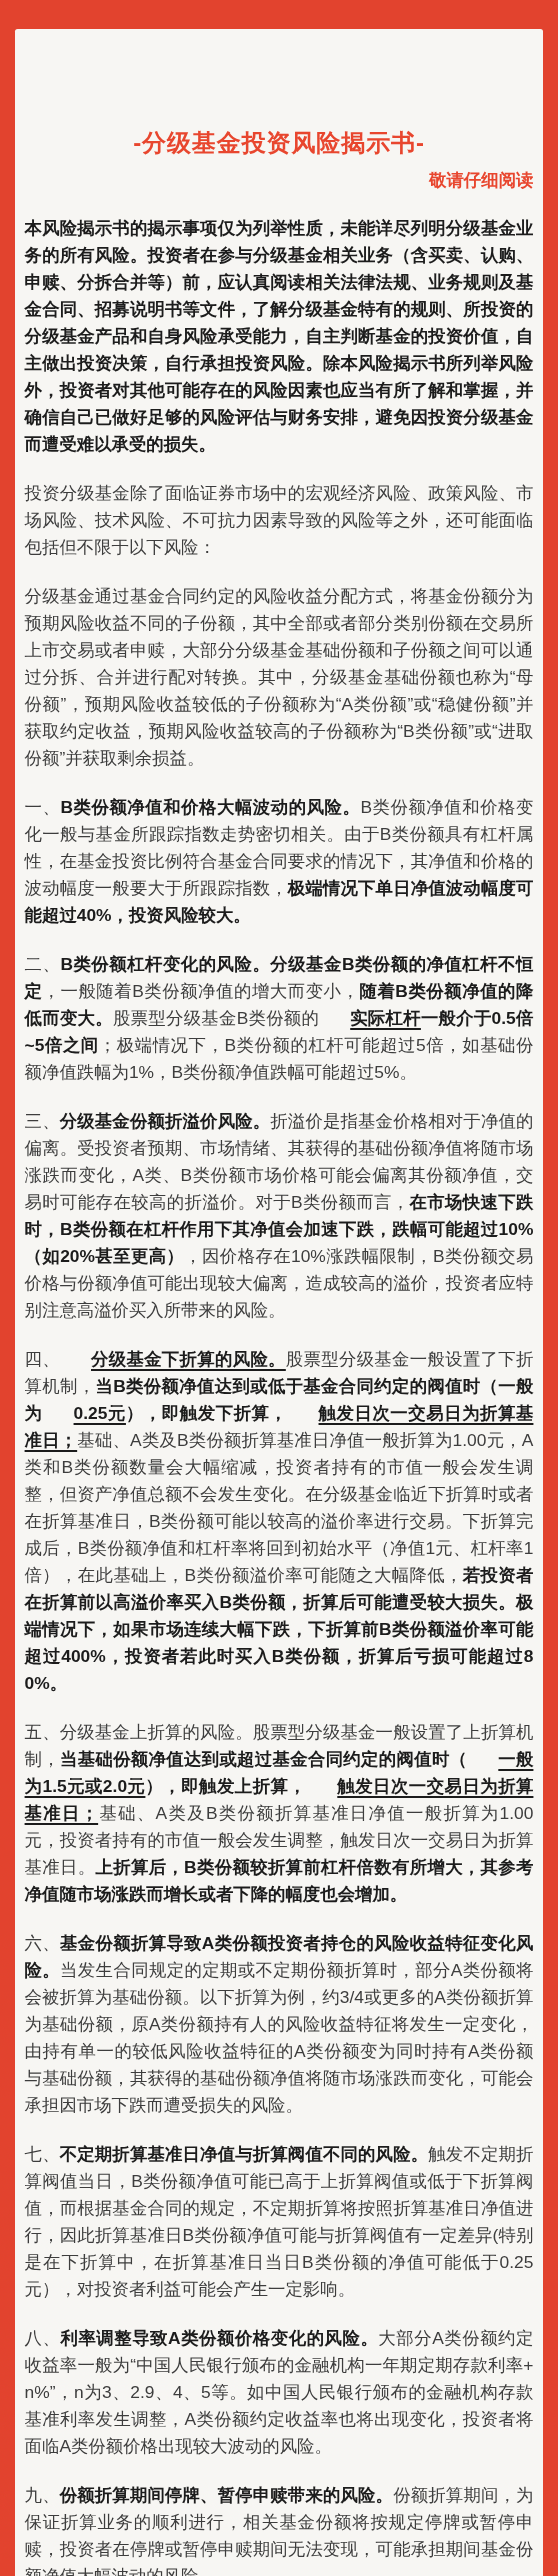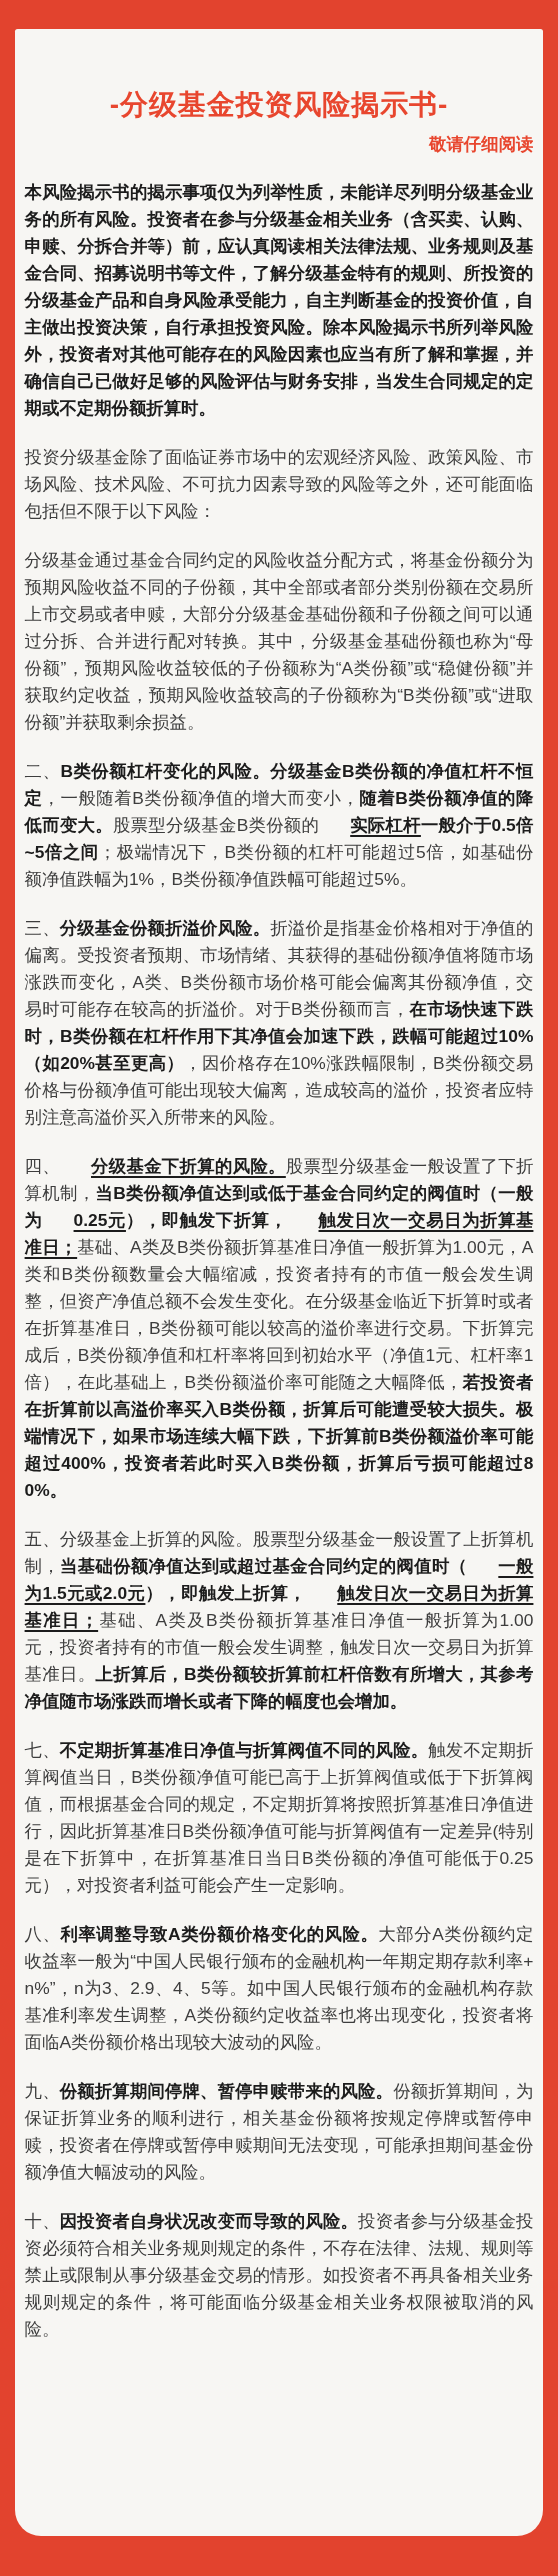--- a/index.html
+++ b/index.html
@@ -19,24 +19,25 @@
   .card{
     margin:29px 15px 0 15px;
     min-height:2507px;
     background:var(--card);
     border-radius:2.6px 2.6px 26px 26px;
     padding:59px 9.6px 52px 9.6px;
   }
   .doc-title{
     text-align:center;
     color:var(--accent);
-    font-size:28px;
+    font-size:24px;
     font-weight:700;
     letter-spacing:0.9px;
     line-height:1.2;
+    margin-top:41px;
   }
   .doc-subtitle{
     text-align:right;
     color:var(--accent);
     font-size:17.4px;
     font-weight:700;
     margin-top:10.5px;
   }
   .doc-body{
     margin-top:23px;
@@ -61,26 +62,28 @@
     margin-left:31px;
   }
 </style>
 </head>
 <body>
 
 <div class="card">
   <h1 class="doc-title">-分级基金投资风险揭示书-</h1>
   <div class="doc-subtitle">敬请仔细阅读</div>
   <div class="doc-body">
-      <p class="para"><span class="bold">本风险揭示书的揭示事项仅为列举性质，未能详尽列明分级基金业务的所有风险。投资者在参与分级基金相关业务（含买卖、认购、申赎、分拆合并等）前，应认真阅读相关法律法规、业务规则及基金合同、招募说明书等文件，了解分级基金特有的规则、所投资的分级基金产品和自身风险承受能力，自主判断基金的投资价值，自主做出投资决策，自行承担投资风险。除本风险揭示书所列举风险外，投资者对其他可能存在的风险因素也应当有所了解和掌握，并确信自己已做好足够的风险评估与财务安排，当发生合同规定的定期或不定期份额折算时。</span></p>
+      <p class="para"><span class="bold">本风险揭示书的揭示事项仅为列举性质，未能详尽列明分级基金业务的所有风险。投资者在参与分级基金相关业务（含买卖、认购、申赎、分拆合并等）前，应认真阅读相关法律法规、业务规则及基金合同、招募说明书等文件，了解分级基金特有的规则、所投资的分级基金产品和自身风险承受能力，自主判断基金的投资价值，自主做出投资决策，自行承担投资风险。除本风险揭示书所列举风险外，投资者对其他可能存在的风险因素也应当有所了解和掌握，并确信自己已做好足够的风险评估与财务安排，避免因投资分级基金而遭受难以承受的损失。</span></p>
       <p class="para"><span>投资分级基金除了面临证券市场中的宏观经济风险、政策风险、市场风险、技术风险、不可抗力因素导致的风险等之外，还可能面临包括但不限于以下风险：</span></p>
       <p class="para"><span>分级基金通过基金合同约定的风险收益分配方式，将基金份额分为预期风险收益不同的子份额，其中全部或者部分类别份额在交易所上市交易或者申赎，大部分分级基金基础份额和子份额之间可以通过分拆、合并进行配对转换。其中，分级基金基础份额也称为“母份额”，预期风险收益较低的子份额称为“A类份额”或“稳健份额”并获取约定收益，预期风险收益较高的子份额称为“B类份额”或“进取份额”并获取剩余损益。</span></p>
+      <p class="para"><span>一、</span><span class="bold">B类份额净值和价格大幅波动的风险。</span><span>B类份额净值和价格变化一般与基金所跟踪指数走势密切相关。由于B类份额具有杠杆属性，在基金投资比例符合基金合同要求的情况下，其净值和价格的波动幅度一般要大于所跟踪指数，</span><span class="bold">极端情况下单日净值波动幅度可能超过40%，投资风险较大。</span></p>
       <p class="para"><span>二、</span><span class="bold">B类份额杠杆变化的风险。</span><span class="bold">分级基金B类份额的净值杠杆不恒定</span><span>，一般随着B类份额净值的增大而变小，</span><span class="bold">随着B类份额净值的降低而变大。</span><span>股票型分级基金B类份额的</span><span class="bold underline">实际杠杆</span><span class="bold">一般介于0.5倍~5倍之间</span><span>；极端情况下，B类份额的杠杆可能超过5倍，如基础份额净值跌幅为1%，B类份额净值跌幅可能超过5%。</span></p>
       <p class="para"><span>三、</span><span class="bold">分级基金份额折溢价风险。</span><span>折溢价是指基金价格相对于净值的偏离。受投资者预期、市场情绪、其获得的基础份额净值将随市场涨跌而变化，A类、B类份额市场价格可能会偏离其份额净值，交易时可能存在较高的折溢价。对于B类份额而言，</span><span class="bold">在市场快速下跌时，B类份额在杠杆作用下其净值会加速下跌，跌幅可能超过10%（如20%甚至更高）</span><span>，因价格存在10%涨跌幅限制，B类份额交易价格与份额净值可能出现较大偏离，造成较高的溢价，投资者应特别注意高溢价买入所带来的风险。</span></p>
       <p class="para"><span>四、</span><span class="bold underline">分级基金下折算的风险。</span><span>股票型分级基金一般设置了下折算机制，</span><span class="bold">当B类份额净值达到或低于基金合同约定的阀值时（一般为</span><span class="bold underline">0.25元</span><span class="bold">），即触发下折算，</span><span class="bold underline">触发日次一交易日为折算基准日；</span><span>基础、A类及B类份额折算基准日净值一般折算为1.00元，A类和B类份额数量会大幅缩减，投资者持有的市值一般会发生调整，但资产净值总额不会发生变化。在分级基金临近下折算时或者在折算基准日，B类份额可能以较高的溢价率进行交易。下折算完成后，B类份额净值和杠杆率将回到初始水平（净值1元、杠杆率1倍），在此基础上，B类份额溢价率可能随之大幅降低，</span><span class="bold">若投资者在折算前以高溢价率买入B类份额，折算后可能遭受较大损失。极端情况下，如果市场连续大幅下跌，下折算前B类份额溢价率可能超过400%，投资者若此时买入B类份额，折算后亏损可能超过80%。</span></p>
       <p class="para"><span>五、分级基金上折算的风险。股票型分级基金一般设置了上折算机制，</span><span class="bold">当基础份额净值达到或超过基金合同约定的阀值时（</span><span class="bold underline">一般为1.5元或2.0元</span><span class="bold">），即触发上折算，</span><span class="bold underline">触发日次一交易日为折算基准日；</span><span>基础、A类及B类份额折算基准日净值一般折算为1.00元，投资者持有的市值一般会发生调整，触发日次一交易日为折算基准日。</span><span class="bold">上折算后，B类份额较折算前杠杆倍数有所增大，其参考净值随市场涨跌而增长或者下降的幅度也会增加。</span></p>
+      <p class="para"><span>六、</span><span class="bold">基金份额折算导致A类份额投资者持仓的风险收益特征变化风险。</span><span>当发生合同规定的定期或不定期份额折算时，部分A类份额将会被折算为基础份额。以下折算为例，约3/4或更多的A类份额折算为基础份额，原A类份额持有人的风险收益特征将发生一定变化，由持有单一的较低风险收益特征的A类份额变为同时持有A类份额与基础份额，其获得的基础份额净值将随市场涨跌而变化，可能会承担因市场下跌而遭受损失的风险。</span></p>
       <p class="para"><span>七、</span><span class="bold">不定期折算基准日净值与折算阀值不同的风险。</span><span>触发不定期折算阀值当日，B类份额净值可能已高于上折算阀值或低于下折算阀值，而根据基金合同的规定，不定期折算将按照折算基准日净值进行，因此折算基准日B类份额净值可能与折算阀值有一定差异(特别是在下折算中，在折算基准日当日B类份额的净值可能低于0.25元），对投资者利益可能会产生一定影响。</span></p>
       <p class="para"><span>八、</span><span class="bold">利率调整导致A类份额价格变化的风险。</span><span>大部分A类份额约定收益率一般为“中国人民银行颁布的金融机构一年期定期存款利率+n%”，n为3、2.9、4、5等。如中国人民银行颁布的金融机构存款基准利率发生调整，A类份额约定收益率也将出现变化，投资者将面临A类份额价格出现较大波动的风险。</span></p>
       <p class="para"><span>九、</span><span class="bold">份额折算期间停牌、暂停申赎带来的风险。</span><span>份额折算期间，为保证折算业务的顺利进行，相关基金份额将按规定停牌或暂停申赎，投资者在停牌或暂停申赎期间无法变现，可能承担期间基金份额净值大幅波动的风险。</span></p>
       <p class="para"><span>十、</span><span class="bold">因投资者自身状况改变而导致的风险。</span><span>投资者参与分级基金投资必须符合相关业务规则规定的条件，不存在法律、法规、规则等禁止或限制从事分级基金交易的情形。如投资者不再具备相关业务规则规定的条件，将可能面临分级基金相关业务权限被取消的风险。</span></p>
     </div>
 </div>
 
 
 </body></html>

